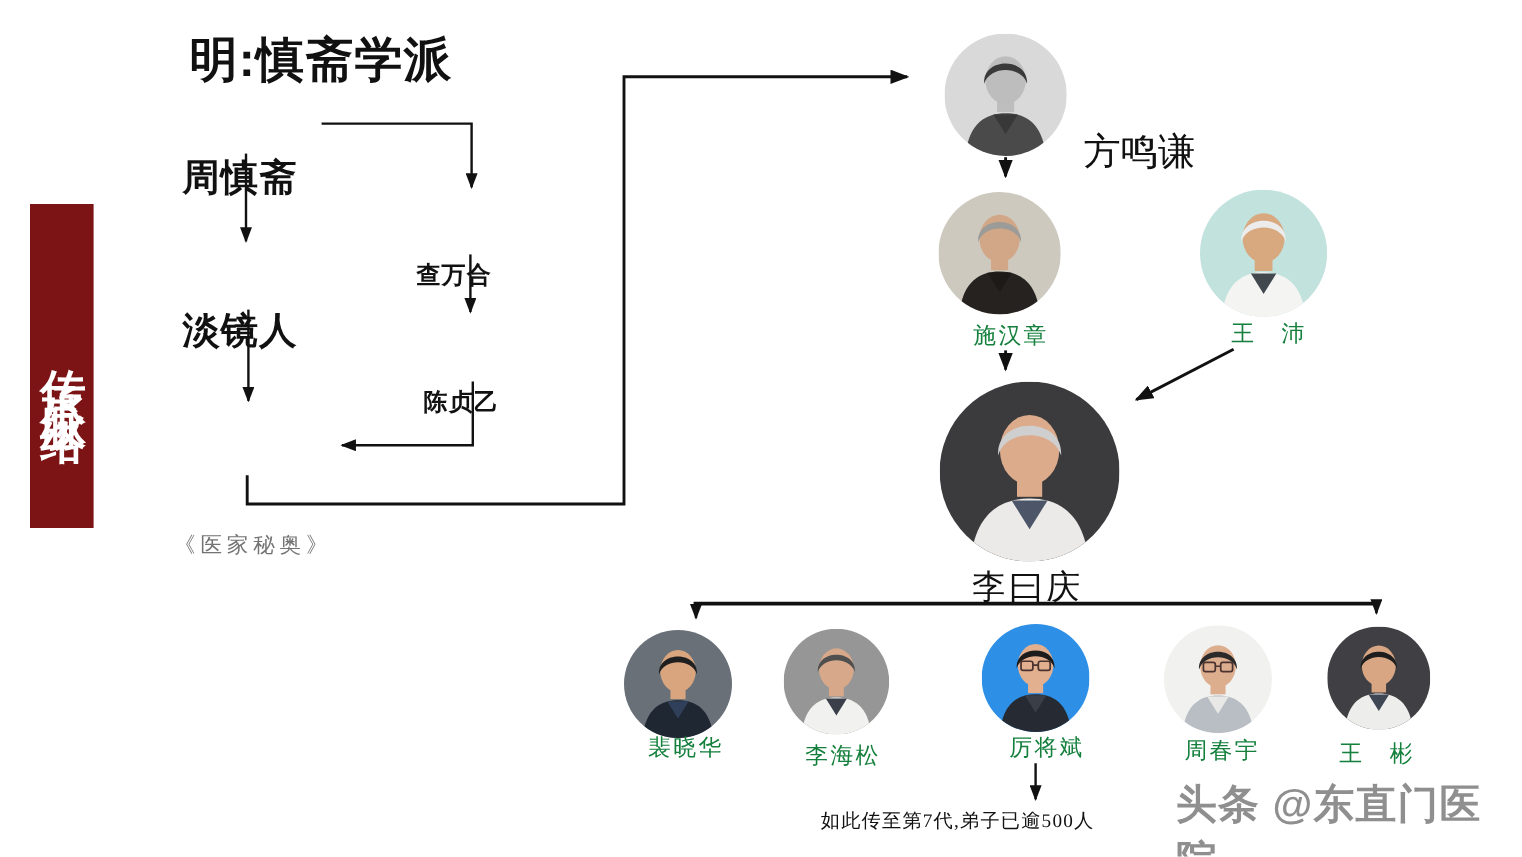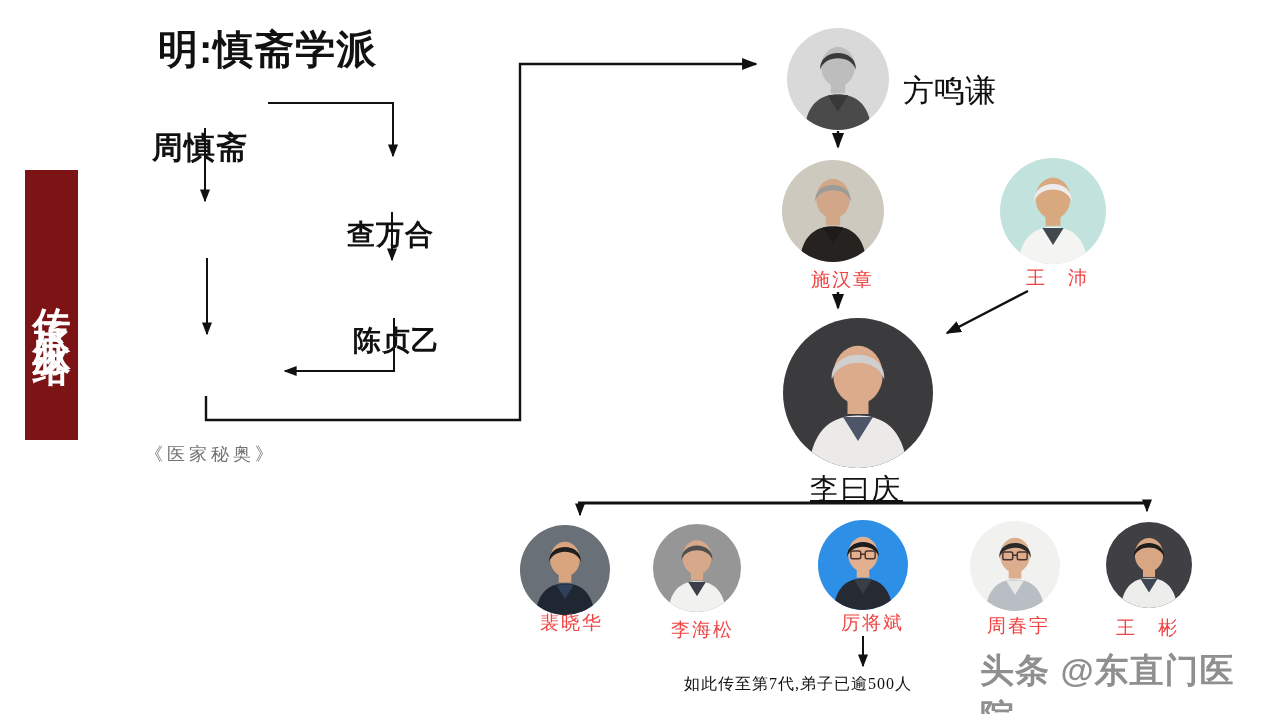--- a/index.html
+++ b/index.html
@@ -18,31 +18,31 @@
   .banner-text{
     writing-mode:vertical-rl;text-orientation:upright;
     color:#fff;font-weight:bold;font-size:38px;letter-spacing:14px;line-height:1;
     font-family:"Liberation Sans",sans-serif;
   }
   .title{
     position:absolute;left:158px;top:22px;font-size:40px;font-weight:bold;
     letter-spacing:1px;z-index:3;
   }
   .node{position:absolute;font-size:31px;font-weight:700;letter-spacing:1px;z-index:3;margin-top:41px;}
-  .node.small{font-size:28px;}
+  .node.small{font-size:20px;}
   .book{
     position:absolute;left:145px;top:442px;font-size:18px;color:#737373;
     font-family:Liberation Mono, monospace;letter-spacing:4px;z-index:3;
   }
   .avatar{position:absolute;border-radius:50%;overflow:hidden;z-index:2;}
   .avatar svg{display:block;width:100%;height:100%;}
   .pname{position:absolute;z-index:3;color:#222;}
-  .pname.big-sans{font-size:31px;font-weight:500;color:#111;}
-  .pname.serif-lg{font-size:28px;font-family:"Liberation Serif",serif;letter-spacing:3px;color:#111;text-decoration:underline;}
-  .pname.serif-sm{font-size:19px;font-family:Liberation Mono, monospace;letter-spacing:2px;color:#ef4444;}
+  .pname.big-sans{font-size:31px;font-weight:500;color:#111;margin-top:36px;}
+  .pname.serif-lg{font-size:28px;font-family:"Liberation Serif",serif;letter-spacing:3px;color:#111;}
+  .pname.serif-sm{font-size:19px;font-family:Liberation Mono, monospace;letter-spacing:2px;color:#15803d;}
   .caption{
     position:absolute;left:684px;top:674px;font-size:16px;
     font-family:"Liberation Serif",serif;letter-spacing:1px;z-index:3;
   }
   .watermark{
     position:absolute;left:980px;top:648px;font-size:34px;font-weight:bold;z-index:4;
     color:#8f8f8f;letter-spacing:1px;
     text-shadow:-2px -2px 0 rgba(255,255,255,.95), 2px 2px 1px rgba(255,255,255,.75), 1px 1px 0 #ffffff;
   }
 </style>
@@ -73,20 +73,21 @@
   </svg>
 
   <div class="banner" style="background: rgb(124, 20, 22);">
     <span class="banner-text">传承脉络</span>
   </div>
 
   <div class="title">明:慎斋学派</div>
 
   <div class="node" style="left:152px;top:86px;">周慎斋</div>
   <div class="node small" style="left:347px;top:175px;">查万合</div>
+  <div class="node" style="left:152px;top:214px;">淡镜人</div>
   <div class="node small" style="left:353px;top:281px;">陈贞乙</div>
 
   <div class="book">《医家秘奥》</div>
 
   <div class="avatar" style="left: 787px; top: 28px; width: 102px; height: 102px; --bg: #d9d9d9; --skin: #bdbdbd; --hair: #3a3a3a; --coat: #4a4a4a; --inner: #383838; --glasses: 0;">
     <svg viewBox="0 0 100 100">
       <rect width="100" height="100" style="fill:var(--bg)"></rect>
       <rect x="43" y="50" width="14" height="14" style="fill:var(--skin)"></rect>
       <path d="M17,102 C19,73 34,65 50,65 C66,65 81,73 83,102 Z" style="fill:var(--coat)"></path>
       <path d="M40,66 L50,82 L60,66 Z" style="fill:var(--inner)"></path>

